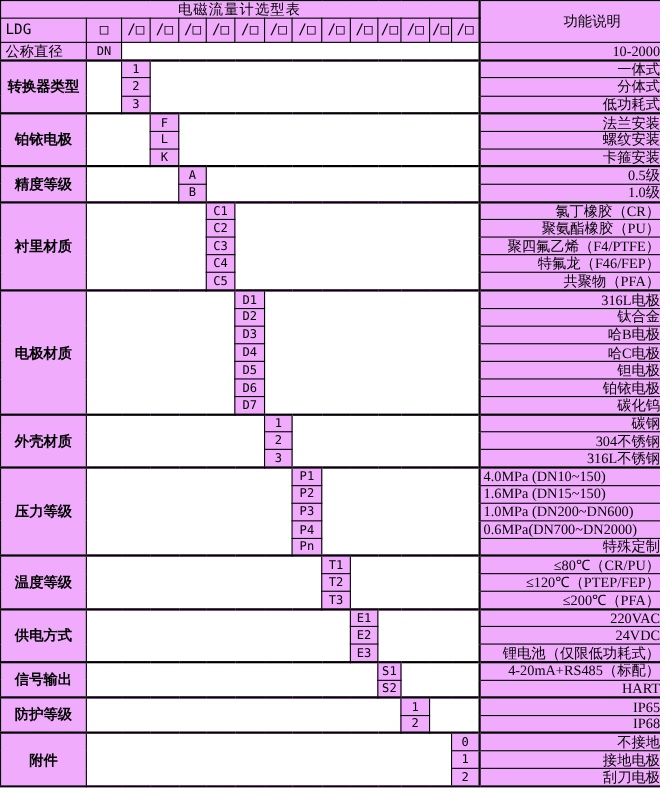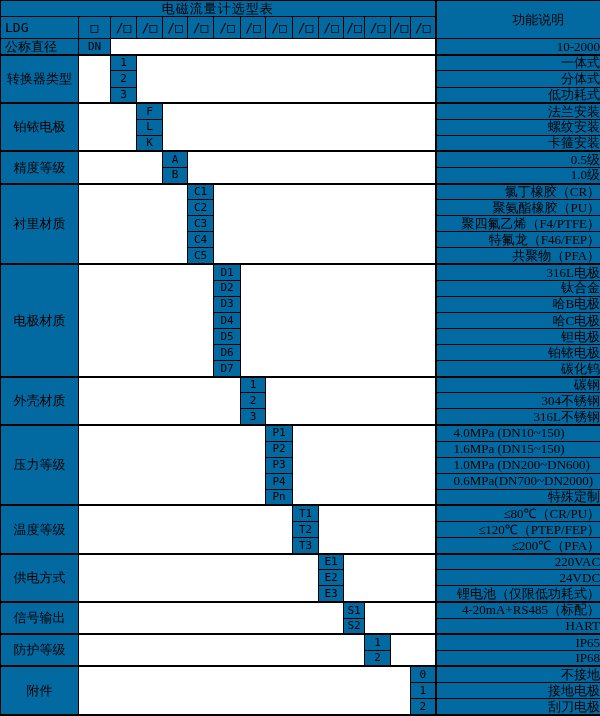--- a/index.html
+++ b/index.html
@@ -1,16 +1,16 @@
 <!DOCTYPE html>
 <html><head>
 <meta charset="utf-8">
 <style>
   html,body{margin:0;padding:0;background:#fff;}
-  .sheet{width:600px;height:716px;background:#0369a1;}
+  .sheet{width:600px;height:716px;background:#f0abfc;}
   table.sel{
     border-collapse:collapse;
     table-layout:fixed;
     width:600px;height:716px;
     font-family:"Liberation Serif",serif;
     color:#000;
     border:1px solid #000;
     border-bottom:2px solid #000;
   }
   td{
@@ -23,22 +23,22 @@
     overflow:hidden;
     white-space:nowrap;
   }
   tr{height:16px;}
   tr.ldg-row{height:22px;}
   tr.gs > td{border-top:2px solid #000;}
   tr:last-child td{border-bottom:2px solid #000;}
   td.title{font-size:13px;letter-spacing:1px;}
   td.rhead{border-left:2px solid #000;font-size:13px;padding-left:40px;}
   td.desc,td.desc-l{border-left:2px solid #000;font-size:13px;text-align:right;}
-  td.desc-l{text-align:left;padding-left:17px;}
-  td.lbl{font-size:13px;}
+  td.desc-l{text-align:left;padding-left:3px;}
+  td.lbl{font-size:13px;font-weight:bold;}
   td.lbl-l,td.ldg{text-align:left;padding-left:4px;font-size:13px;}
   td.ldg{font-family:"DejaVu Sans Mono",monospace;}
   td.code{font-family:"DejaVu Sans Mono",monospace;font-size:11px;}
   td.box,td.seg{font-family:"DejaVu Sans Mono",monospace;font-size:13px;}
   td.emp{background:#fff;}
 </style>
 </head>
 <body>
 
 <div class="sheet">

